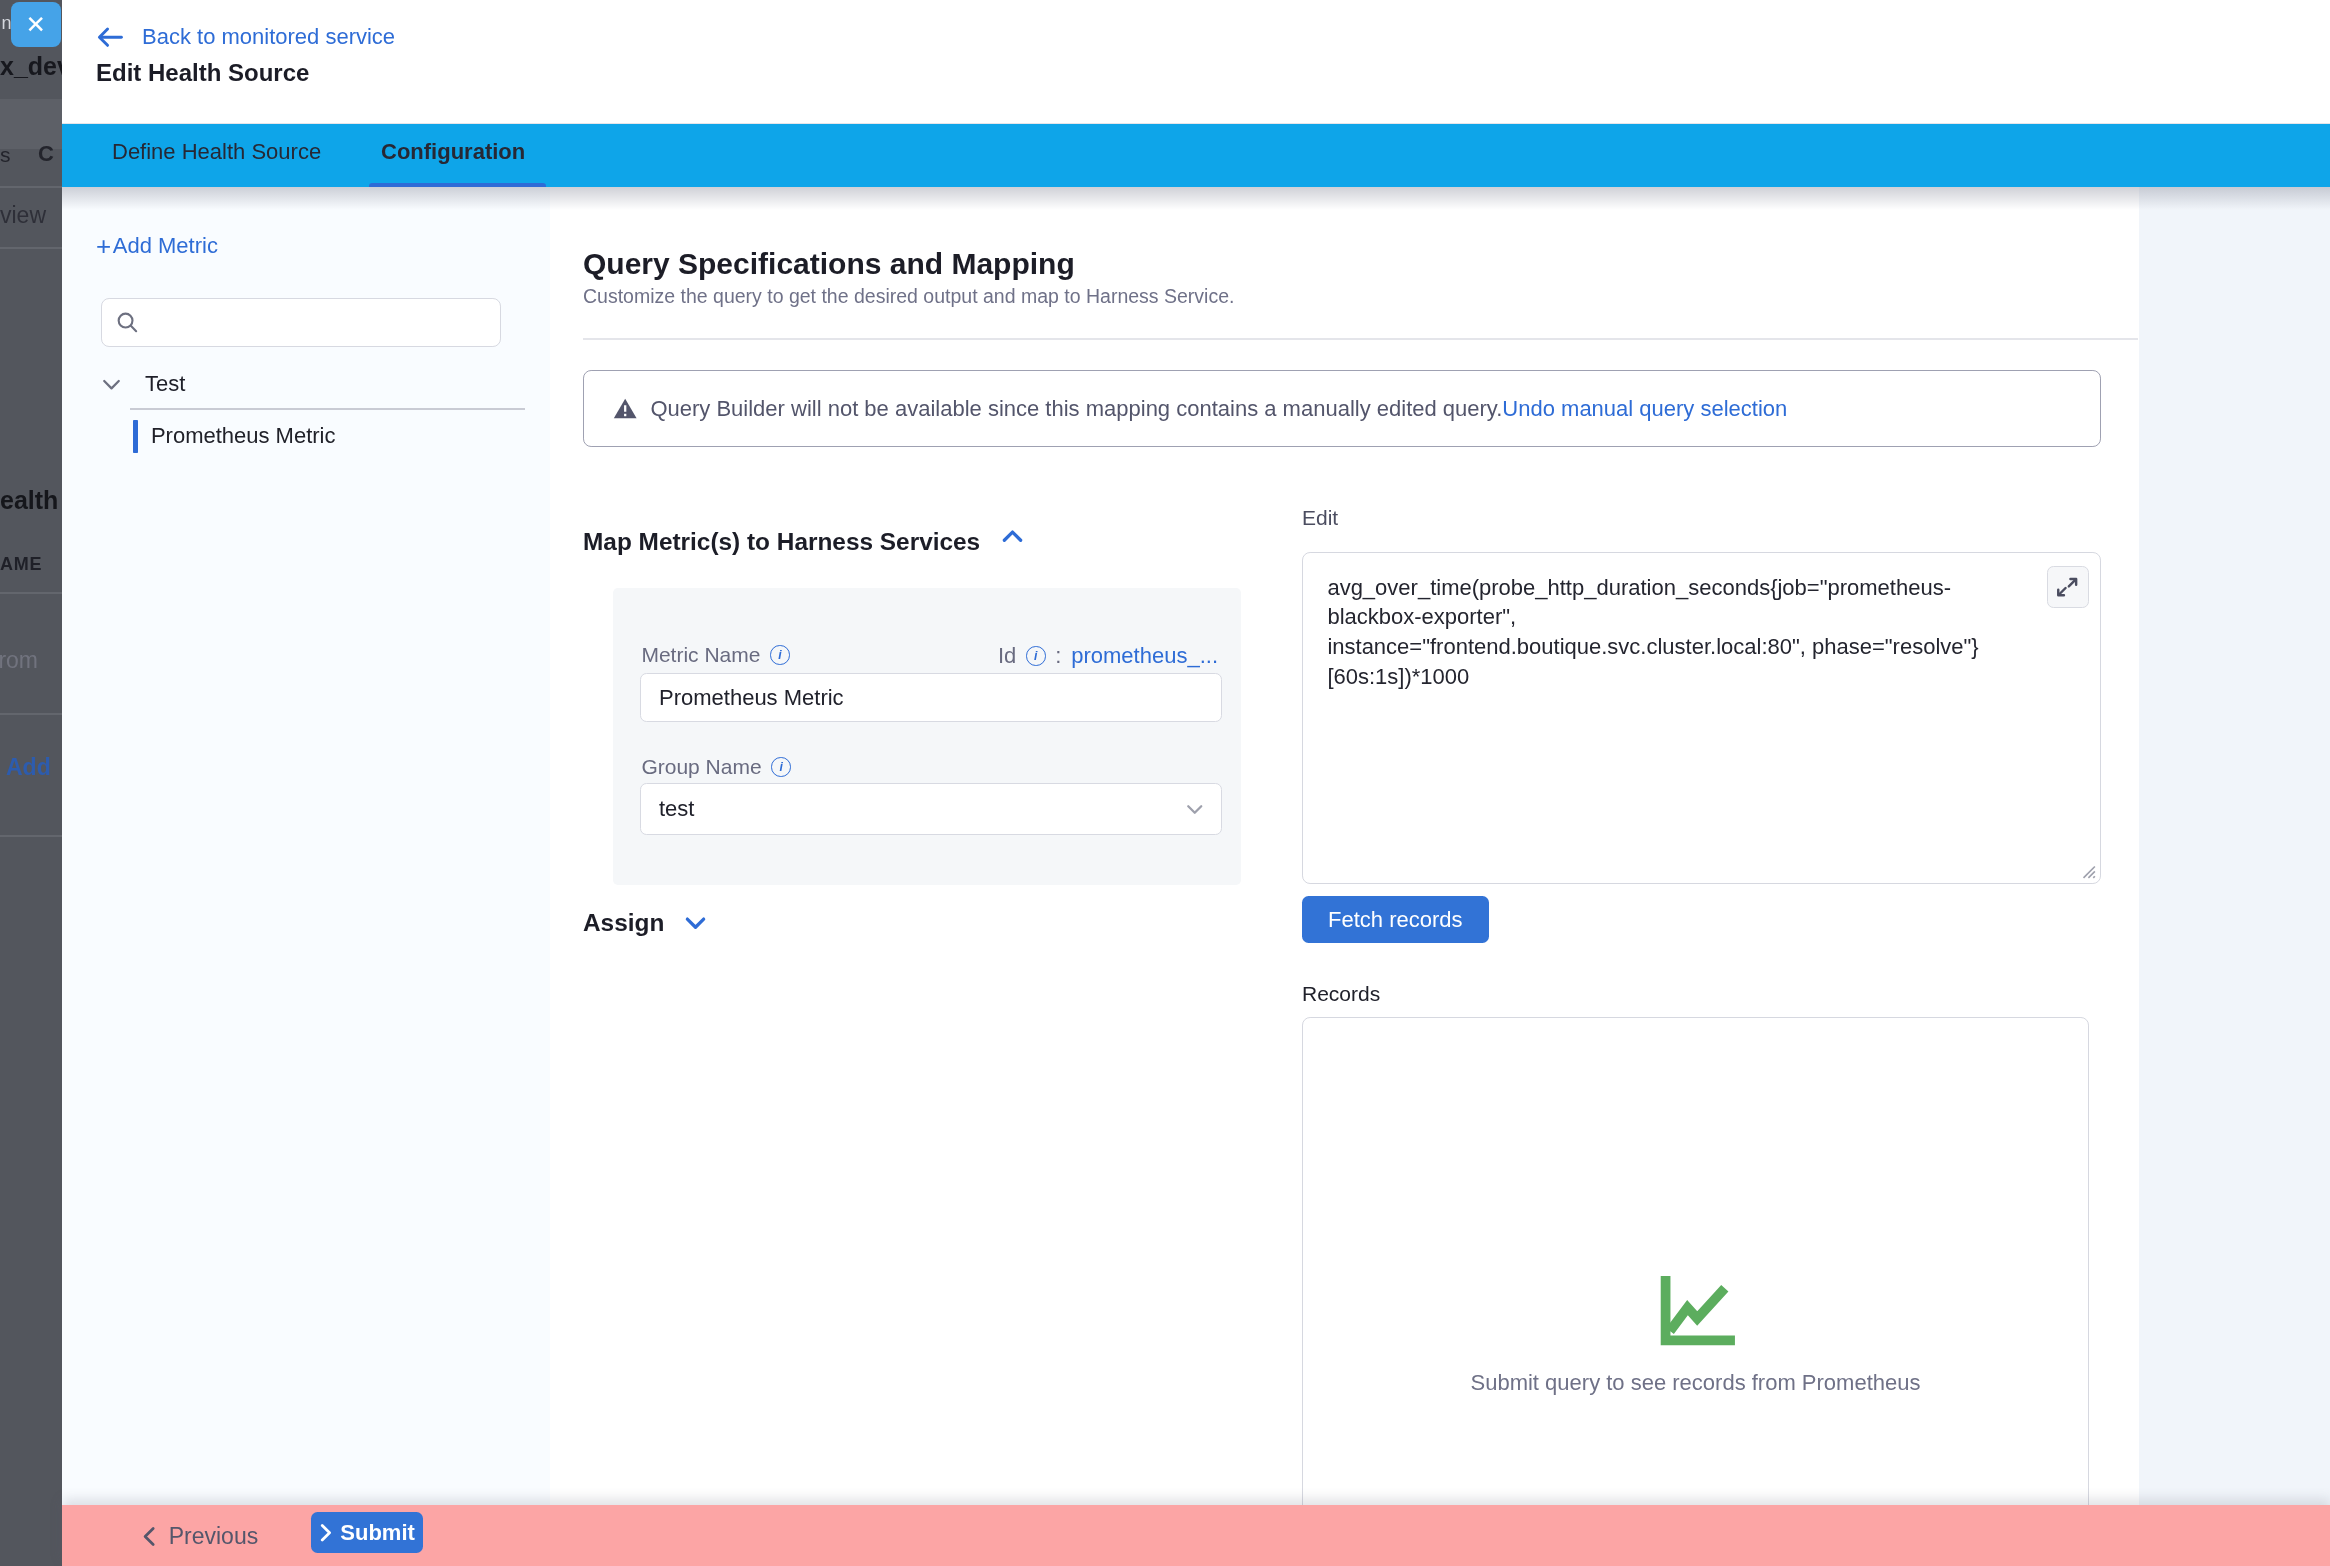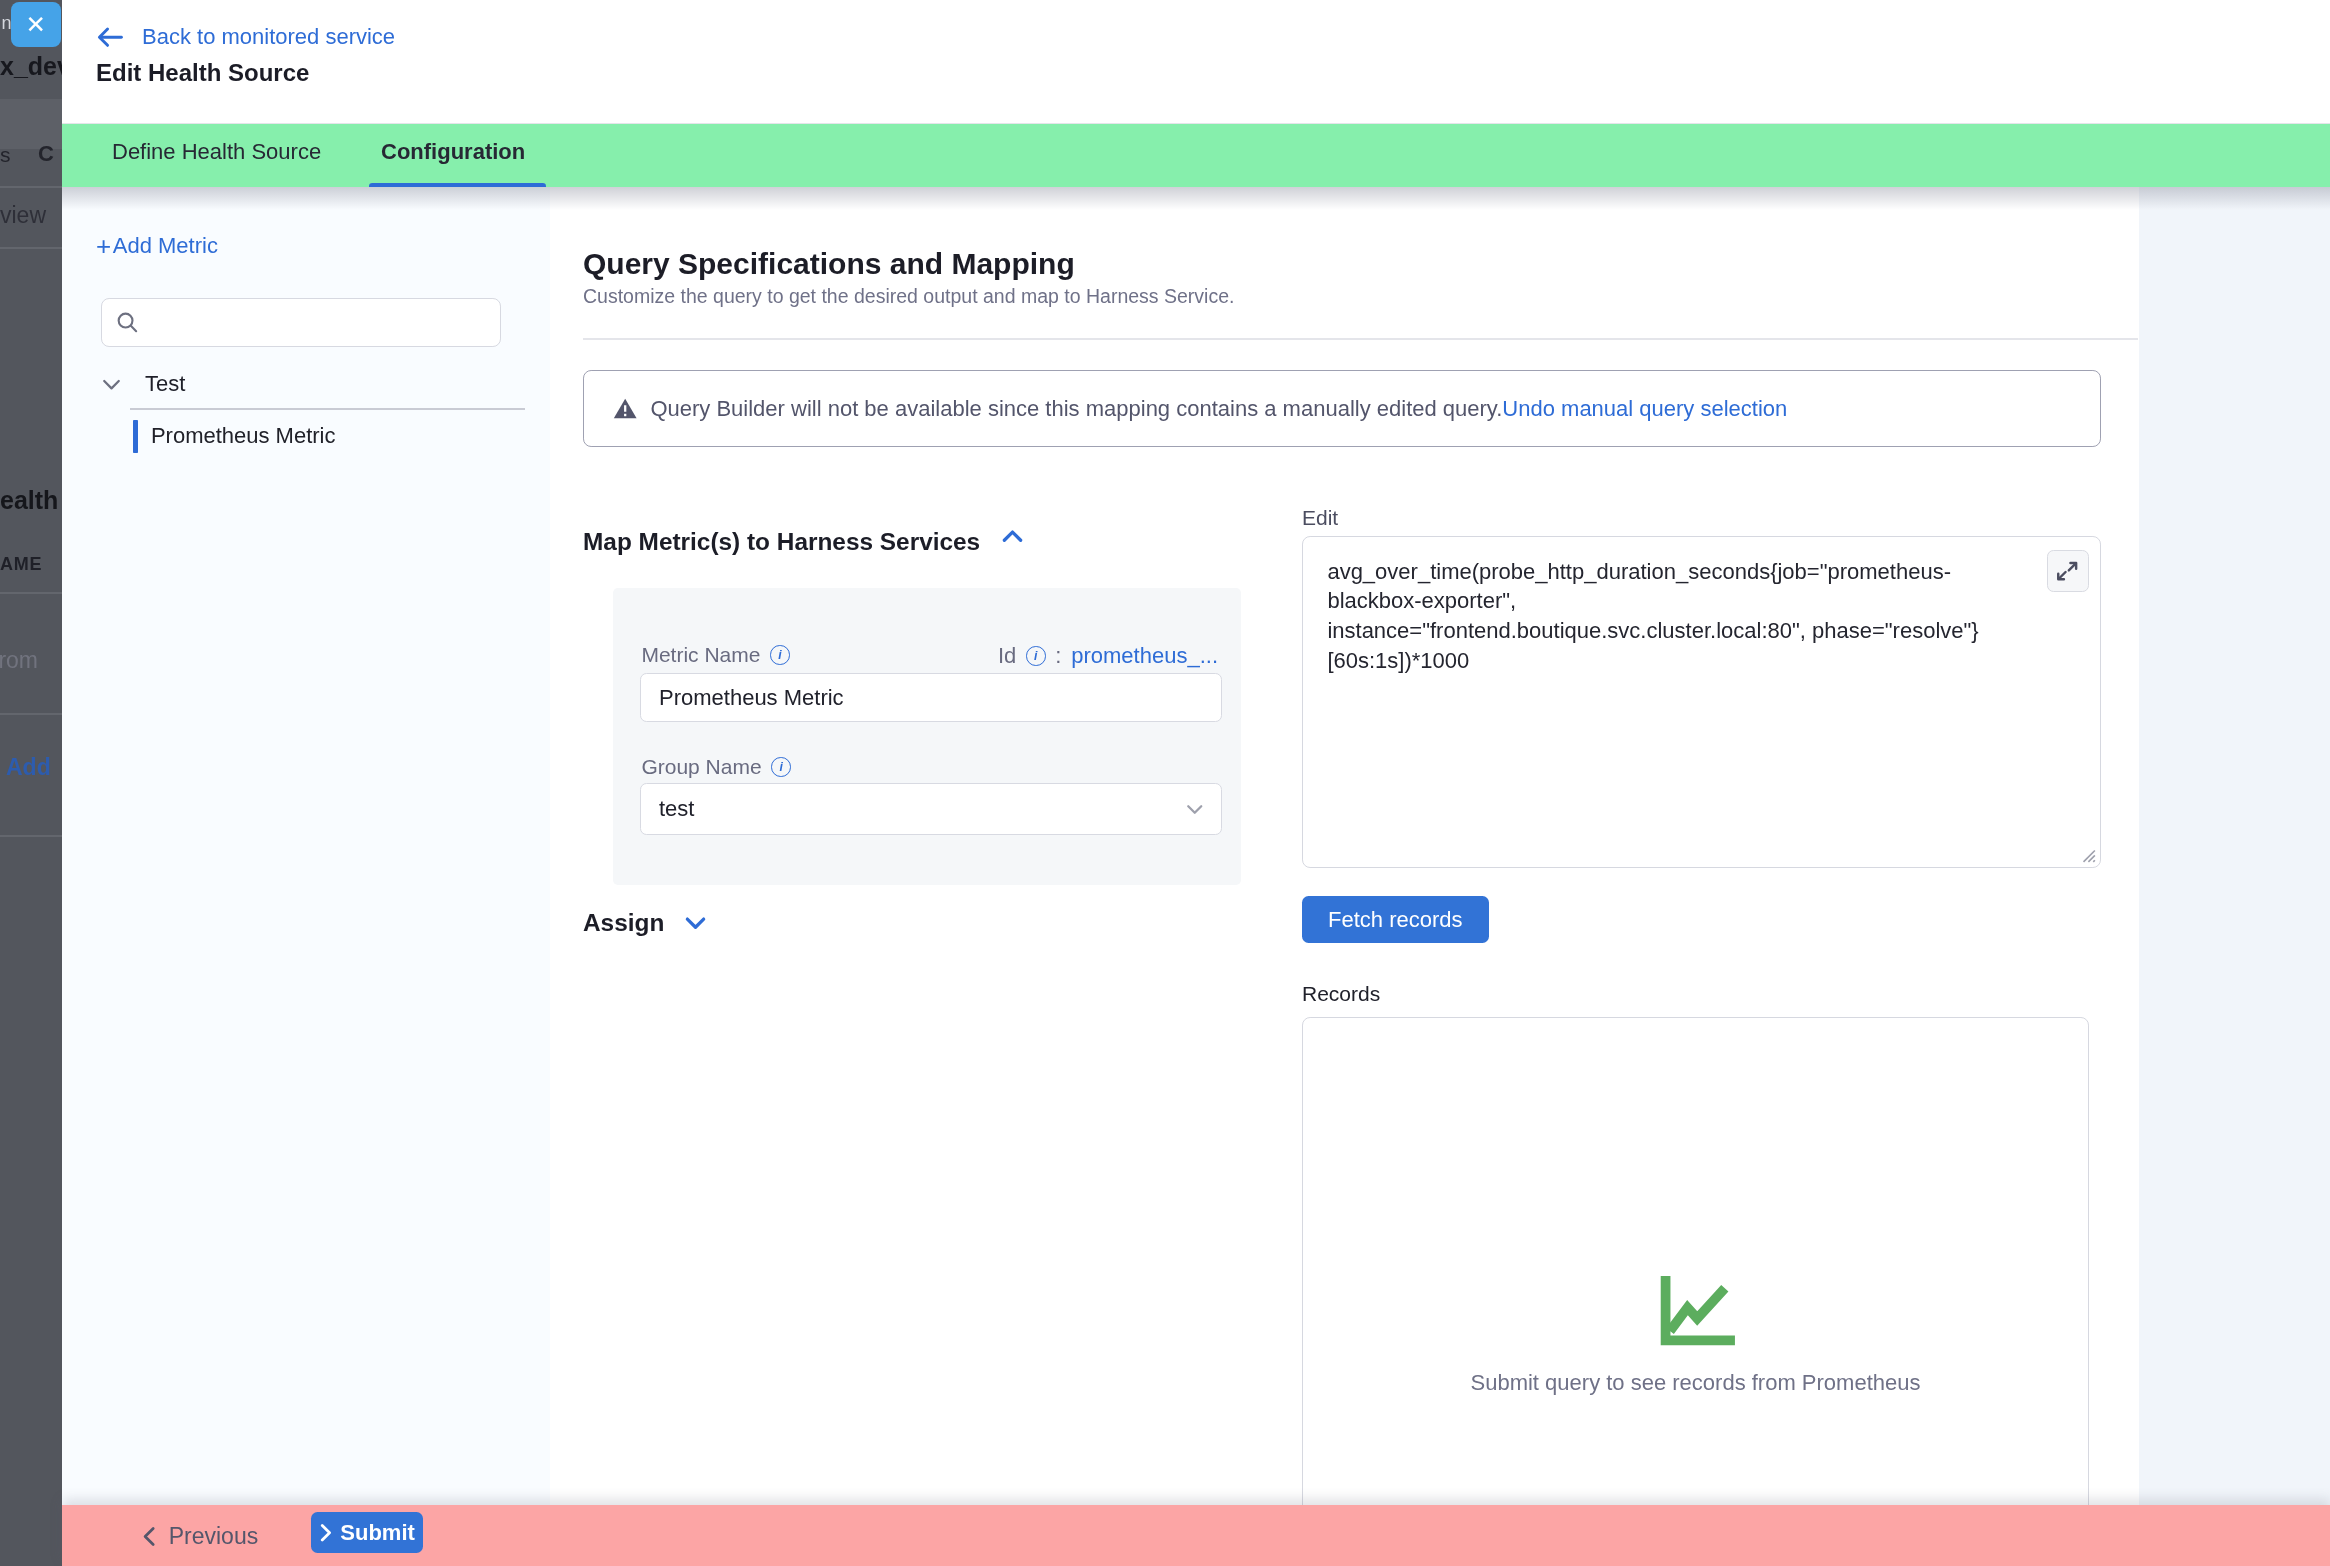--- a/index.html
+++ b/index.html
@@ -19,21 +19,21 @@
   .close-x{color:#ffffff;font-size:24.4px;font-weight:700;line-height:1;}
 
   
   .modal{left:62px;top:0;width:2269px;height:1567px;background:#ffffff;z-index:2;}
 
   .header{left:0;top:0;width:2269px;height:123px;background:#fff;border-bottom:1.6px solid #e4e5ea;}
   .back-row{position:absolute;left:34px;top:24px;display:flex;align-items:center;gap:18px;cursor:pointer;}
   .back-label{color:#2e6cd6;font-size:22px;}
   .modal-title{position:absolute;left:34px;top:59px;font-size:24px;font-weight:700;color:#1b1c26;}
 
-  .tabbar{left:0;top:124px;width:2269px;height:63px;background:#86efac;}
+  .tabbar{left:0;top:124px;width:2269px;height:63px;background:#0ea5e9;}
   .tab{position:absolute;top:14.6px;font-size:22px;color:#272834;cursor:pointer;}
   .tab.active{font-weight:700;}
   .tab-underline{position:absolute;left:307px;top:59px;width:177px;height:4.1px;background:#2e6bd6;
                  border-radius:3.3px 3.3px 0 0;}
 
   .body{left:0;top:187px;width:2269px;height:1318px;background:#fff;overflow:hidden;}
   .body-shadow{position:absolute;left:0;top:0;width:2269px;height:23px;
                background:linear-gradient(to bottom,rgba(130,134,150,.38),rgba(130,134,150,0));pointer-events:none;z-index:9;}
 
   
@@ -79,21 +79,21 @@
               font-size:22px;color:#20212b;padding:0 18px;box-sizing:border-box;font-family:inherit;outline:none;background:#fff;}
   .group-label{position:absolute;left:28.4px;top:167px;}
   .select{position:absolute;left:27px;top:195px;width:582px;height:52px;border:1.6px solid #d8dae2;border-radius:6.5px;
           background:#fff;display:flex;align-items:center;justify-content:space-between;padding:0 16.3px 0 18px;
           box-sizing:border-box;font-size:22px;color:#20212b;cursor:pointer;}
 
   .assign-row{position:absolute;left:33px;top:722px;display:flex;align-items:center;gap:19.5px;cursor:pointer;}
 
   
   .query-label{position:absolute;left:752px;top:319px;font-size:21px;color:#4b4d60;}
-  .query-box{position:absolute;left:752px;top:349px;width:799px;height:332px;border:1.6px solid #d6d8e0;border-radius:8.1px;
+  .query-box{position:absolute;left:752px;top:365px;width:799px;height:332px;border:1.6px solid #d6d8e0;border-radius:8.1px;
              box-sizing:border-box;background:#fff;}
   .query-text{position:absolute;left:24.4px;top:19.5px;width:699px;font-size:22px;line-height:1.36;color:#24252f;
               white-space:pre-wrap;word-break:break-word;}
   .expand-btn{position:absolute;right:11.4px;top:13px;width:42px;height:42px;border:1.6px solid #d9dbe2;border-radius:6.5px;
               background:#f6f7f9;display:flex;align-items:center;justify-content:center;cursor:pointer;box-sizing:border-box;}
   .resize-handle{position:absolute;right:3.3px;bottom:3.3px;width:19.5px;height:19.5px;cursor:nwse-resize;}
   .fetch-btn{position:absolute;left:752px;top:709px;height:47px;padding:0 26px;background:#3273d6;border:none;
              border-radius:6.5px;color:#fff;font-size:22px;font-family:inherit;cursor:pointer;}
   .records-label{position:absolute;left:752px;top:795px;font-size:21px;color:#20212b;}
   .records-box{position:absolute;left:752px;top:830px;width:787px;height:626px;border:1.6px solid #d6d8e0;

